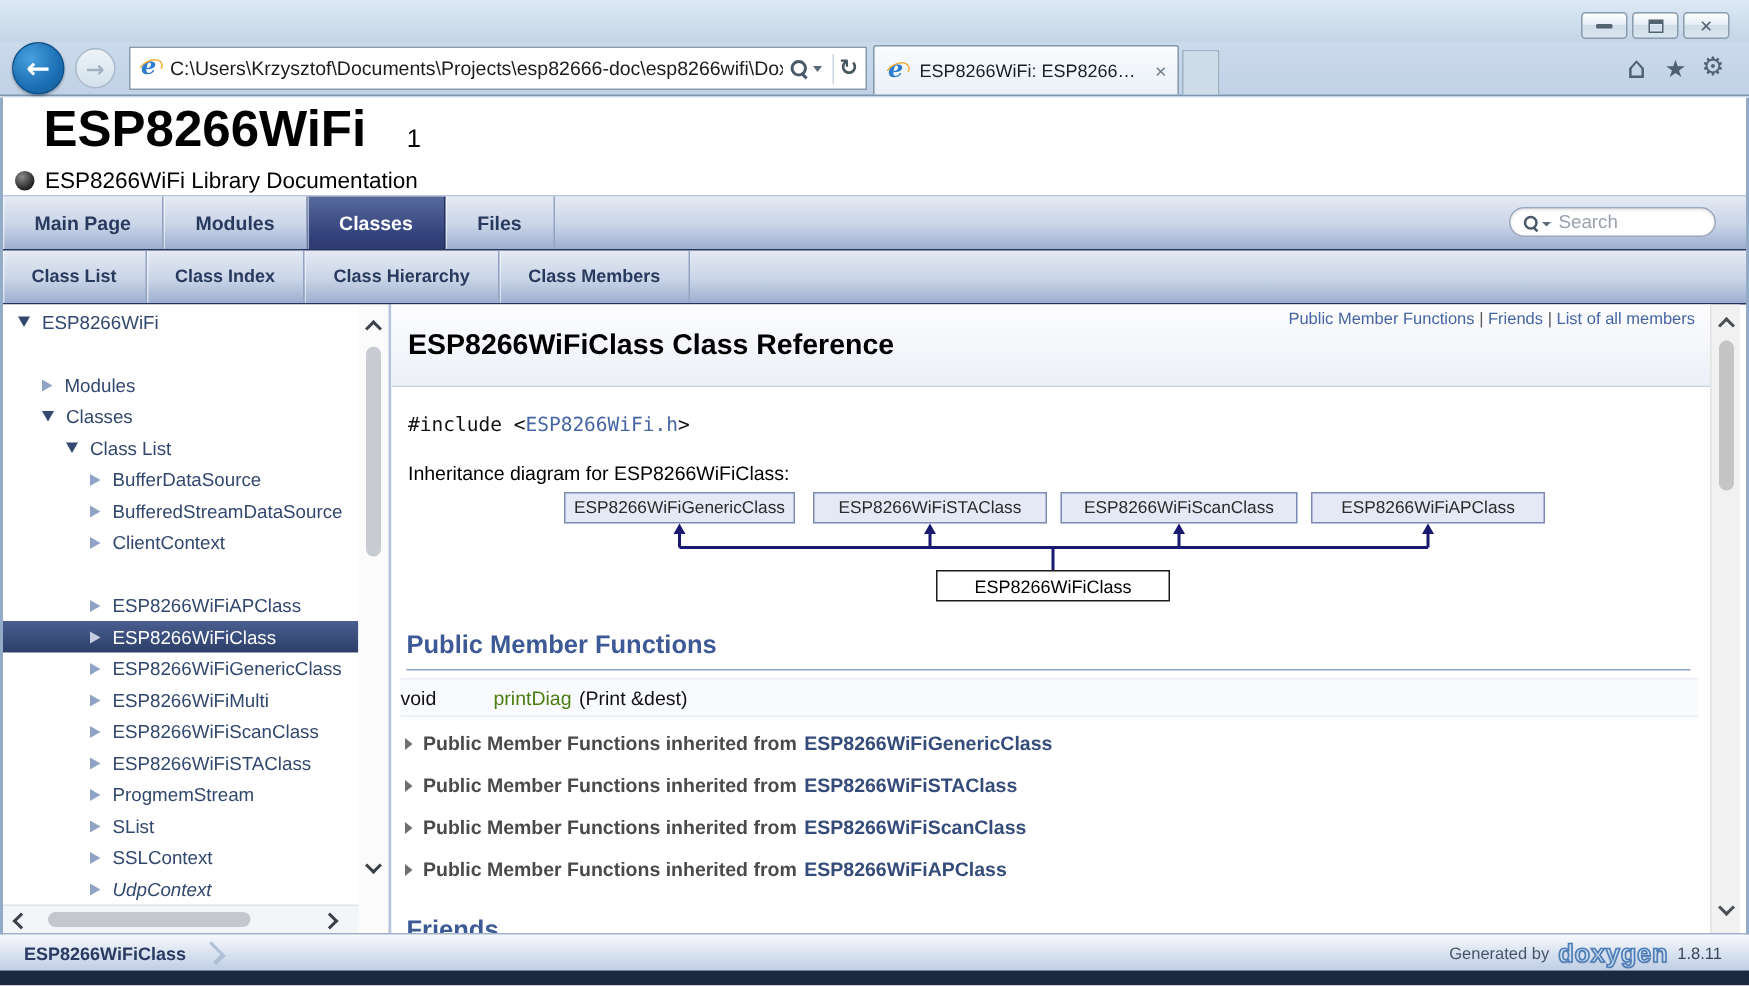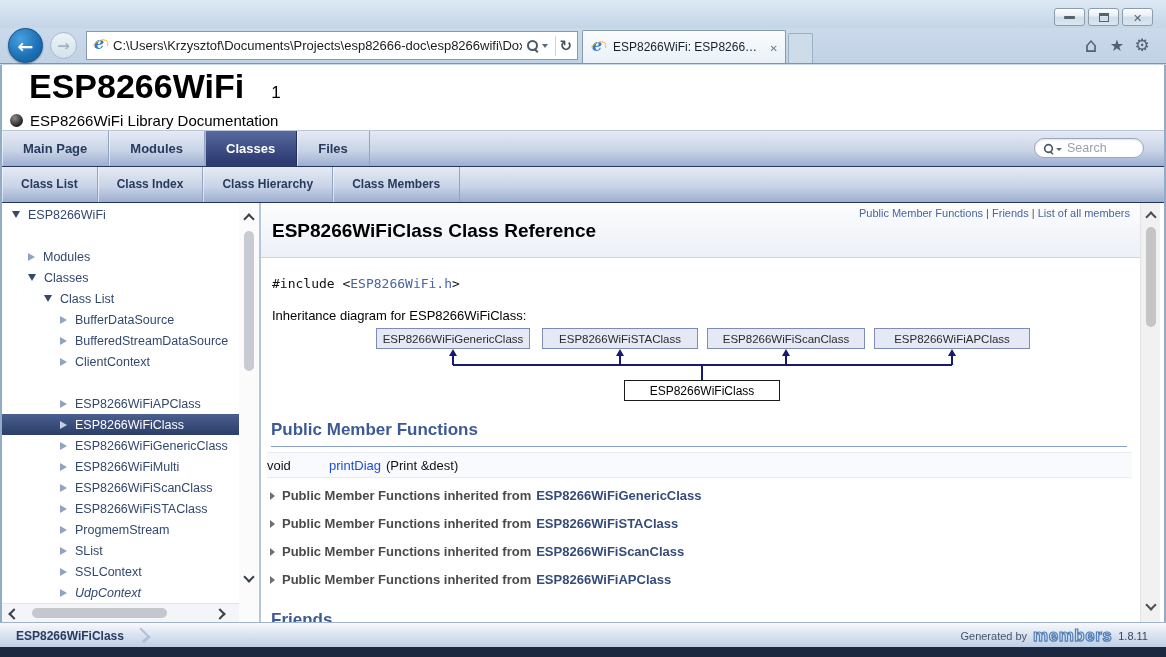--- a/index.html
+++ b/index.html
@@ -81,21 +81,21 @@
           background:linear-gradient(#E5EAF4,#C9D4E7 55%,#9DAECF);border-top:1px solid #B9C6DD;}
   .ntab{padding:0 21px;line-height:35px;font-weight:bold;font-size:13px;color:#283A5D;
         border-right:1px solid #93A3C2;box-shadow:inset 1px 0 0 rgba(255,255,255,.55);cursor:pointer;}
   .ntab.active{background:linear-gradient(#576A9C,#33417A 75%,#2C3A6E);color:#fff;border-right-color:#24305C;}
   .subnavrow{position:absolute;left:2px;top:101px;width:1162px;height:37px;display:flex;
              background:linear-gradient(#E5EAF4,#C9D4E7 55%,#9DAECF);
              border-top:1px solid #24365C;border-bottom:1px solid #24365C;}
   .stab{padding:0 19px;line-height:35px;font-weight:bold;font-size:12px;color:#283A5D;
         border-right:1px solid #93A3C2;box-shadow:inset 1px 0 0 rgba(255,255,255,.55);cursor:pointer;}
 
-  .searchbox{position:absolute;right:22px;top:8px;width:110px;height:20px;border:1px solid #9AA8BC;
+  .searchbox{position:absolute;right:22px;top:8px;width:138px;height:20px;border:1px solid #9AA8BC;
              border-radius:10px;background:#fff;display:flex;align-items:center;padding:0 7px;
              box-shadow:inset 0 1px 2px rgba(0,0,0,.12);}
   .searchbox .mag{transform:scale(.85);}
   .searchbox .caret-dn{border-top-width:3px;margin:2px 3px 0 1px;}
   .search-input{flex:1;border:0;outline:0;font-size:12.5px;color:#556;min-width:0;background:transparent;}
   .search-input::placeholder{color:#9AA2AE;}
 
   
   .side{position:absolute;left:2px;top:138px;width:237px;height:419px;background:#fff;overflow:hidden;}
   .trow{position:absolute;left:0;right:0;height:21px;display:flex;align-items:center;
@@ -134,21 +134,21 @@
   .dline{position:absolute;background:#191970;}
   .darrow{position:absolute;width:0;height:0;border-bottom:7px solid #191970;
           border-left:4px solid transparent;border-right:4px solid transparent;}
 
   .groupheader{position:absolute;left:10px;right:13px;font-weight:bold;font-size:17px;color:#3D5A96;
                padding-bottom:6px;border-bottom:1px solid #8AA0CC;}
   .memrow{position:absolute;left:6px;right:8px;top:249px;height:26px;background:#F8FAFD;
           border-top:1px solid #E8EDF5;border-bottom:1px solid #E8EDF5;
           display:flex;align-items:center;font-size:13px;}
   .mtype{width:52px;text-align:left;color:#111;}
-  .mname{margin-left:10px;color:#1d4ed8;cursor:pointer;}
+  .mname{margin-left:10px;color:#4d7c0f;cursor:pointer;}
   .margs{color:#111;margin-left:5px;}
   .inh{position:absolute;left:9px;height:17px;display:flex;align-items:center;
        font-weight:bold;font-size:13px;color:#4A4A4A;cursor:pointer;white-space:nowrap;}
   .inh .arr{width:0;height:0;border-left:5px solid #6F6F6F;border-top:4px solid transparent;
             border-bottom:4px solid transparent;margin-right:7px;}
   .inh .cls{color:#354C7B;margin-left:5px;}
   .friends{position:absolute;left:10px;top:407px;font-weight:bold;font-size:17px;color:#3D5A96;}
 
   .content-vscroll{position:absolute;left:1140px;top:138px;width:20px;height:419px;
                    background:#F1F1F1;border-left:1px solid #E2E2E2;}
@@ -398,19 +398,19 @@
     </div>
   </div>
 
   <div class="navpath">
     <div class="crumb">
       <span>ESP8266WiFiClass</span>
       <span class="crumb-chev"></span>
     </div>
     <div class="genby">
       <span class="gen-text">Generated by</span>
-      <span class="doxylogo">members</span>
+      <span class="doxylogo">doxygen</span>
       <span class="ver">1.8.11</span>
     </div>
   </div>
   <div class="bottomstrip"></div>
 
 </div>
 
 </body></html>

